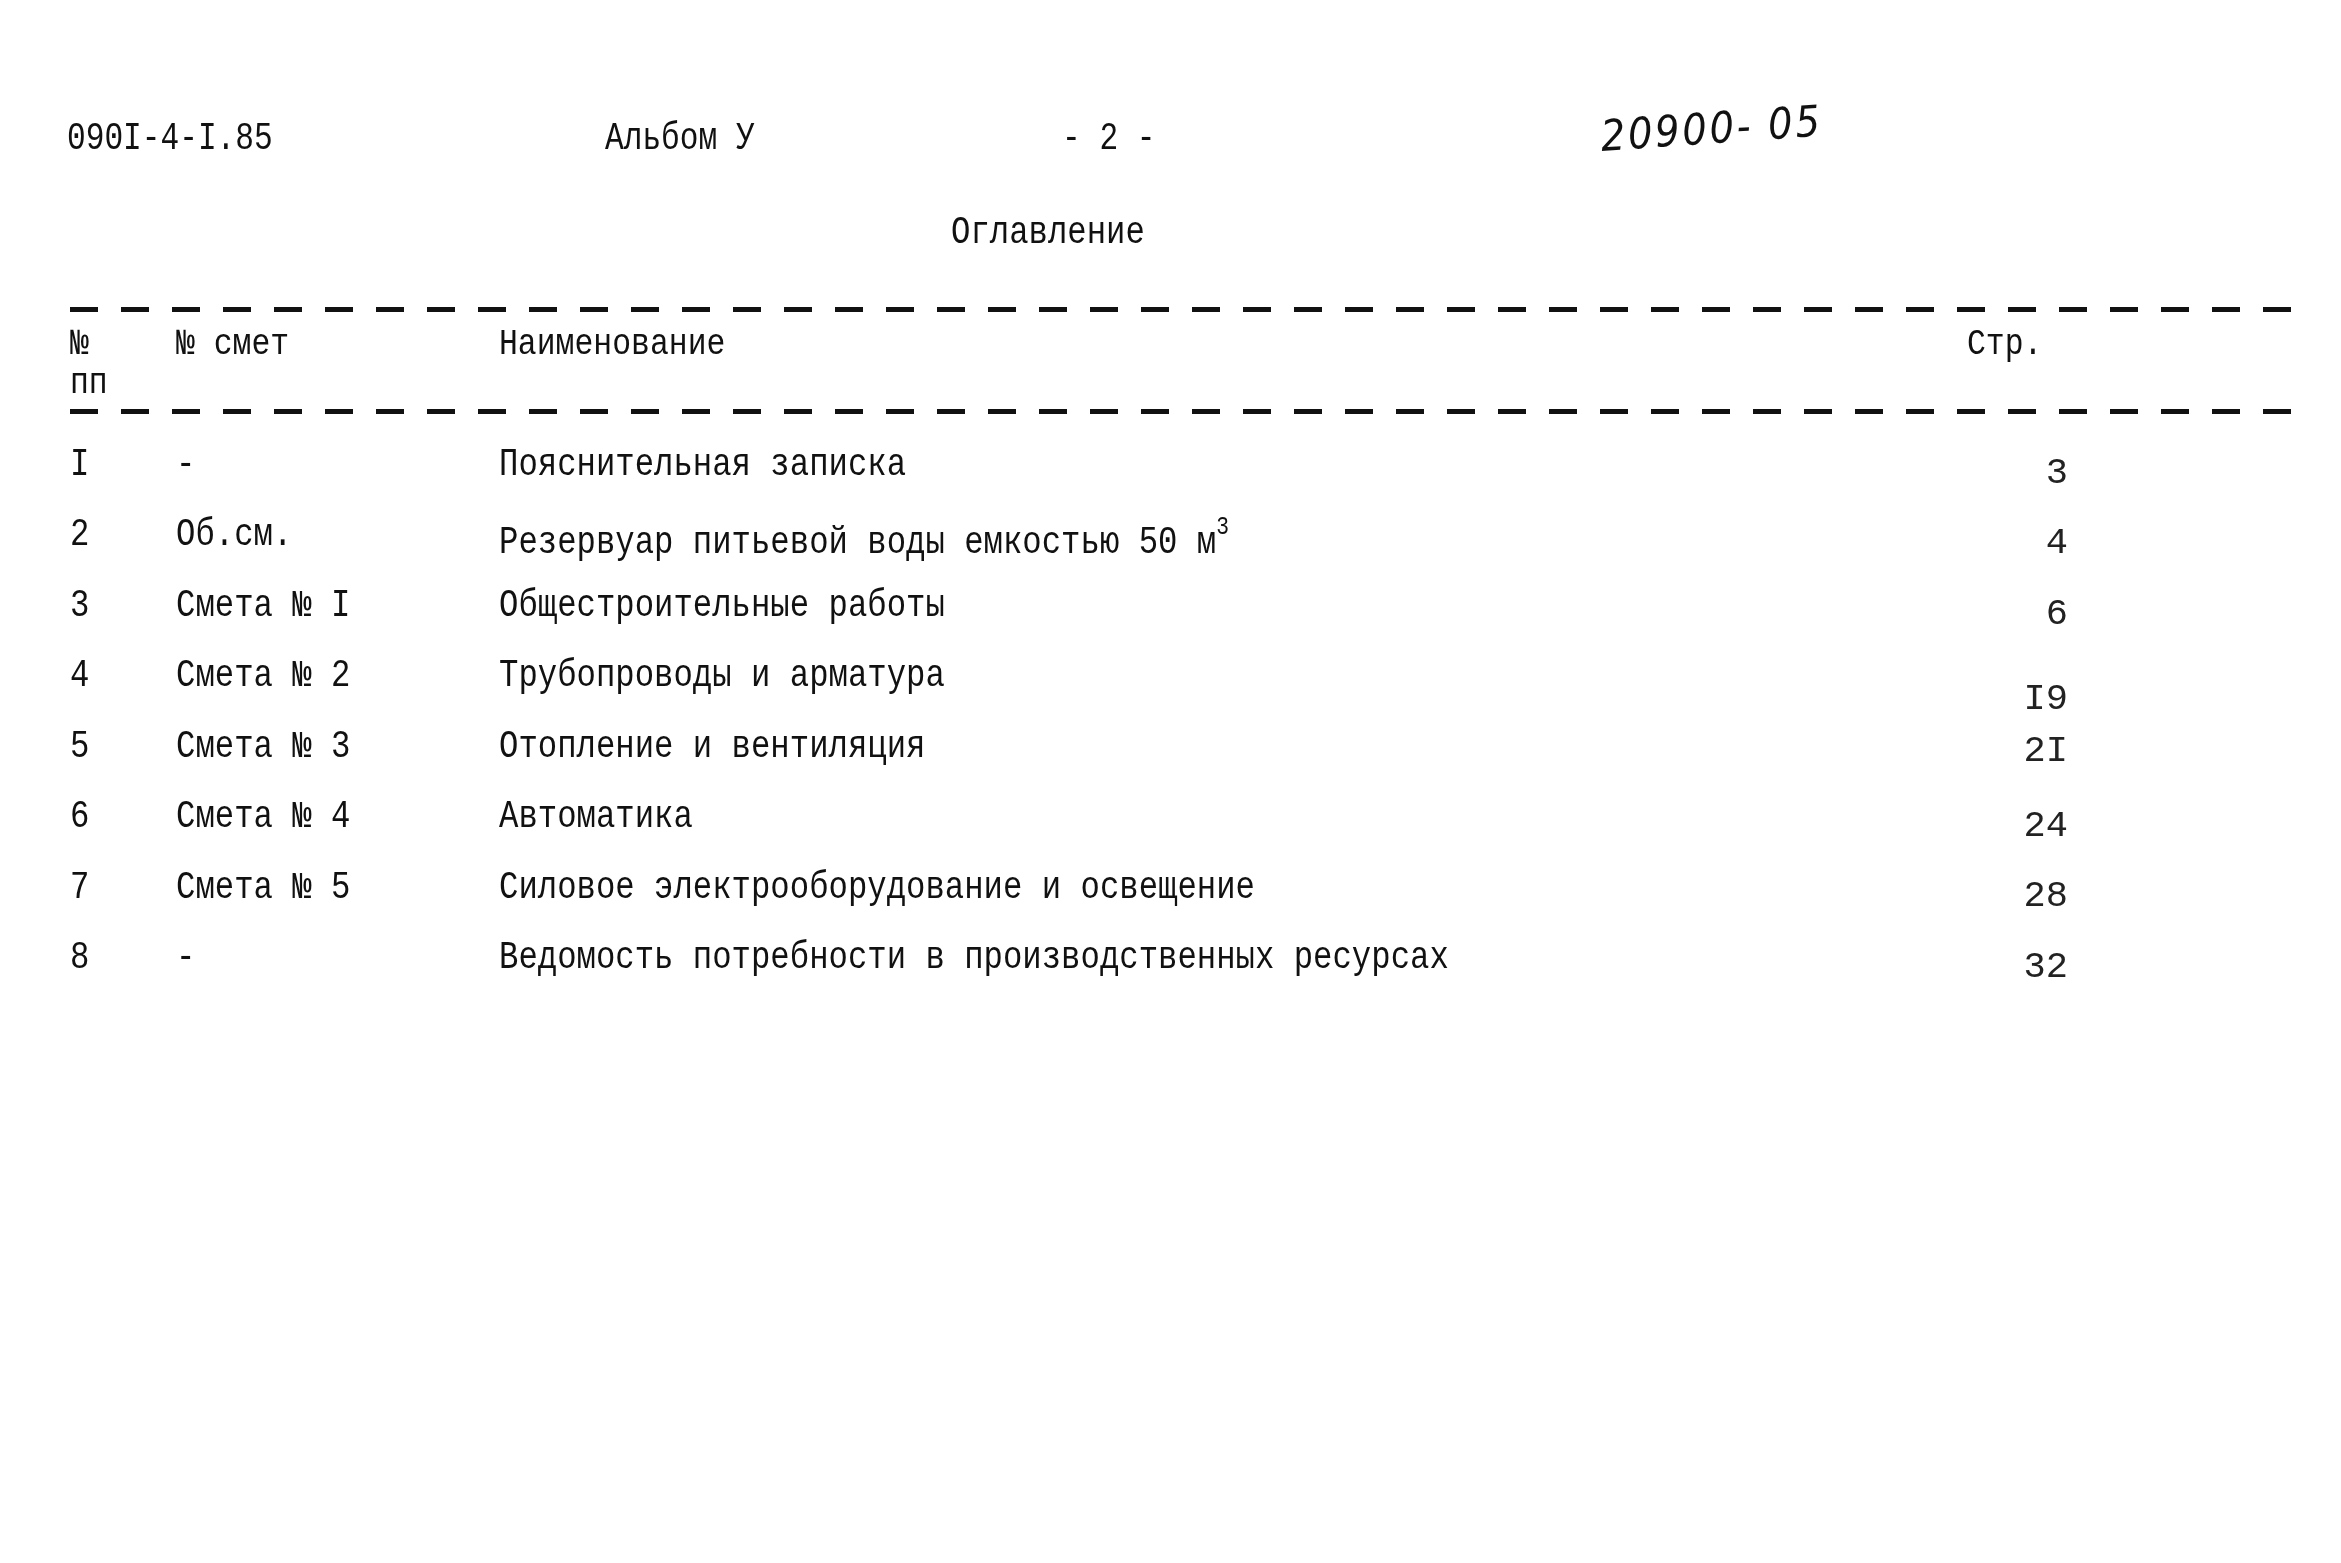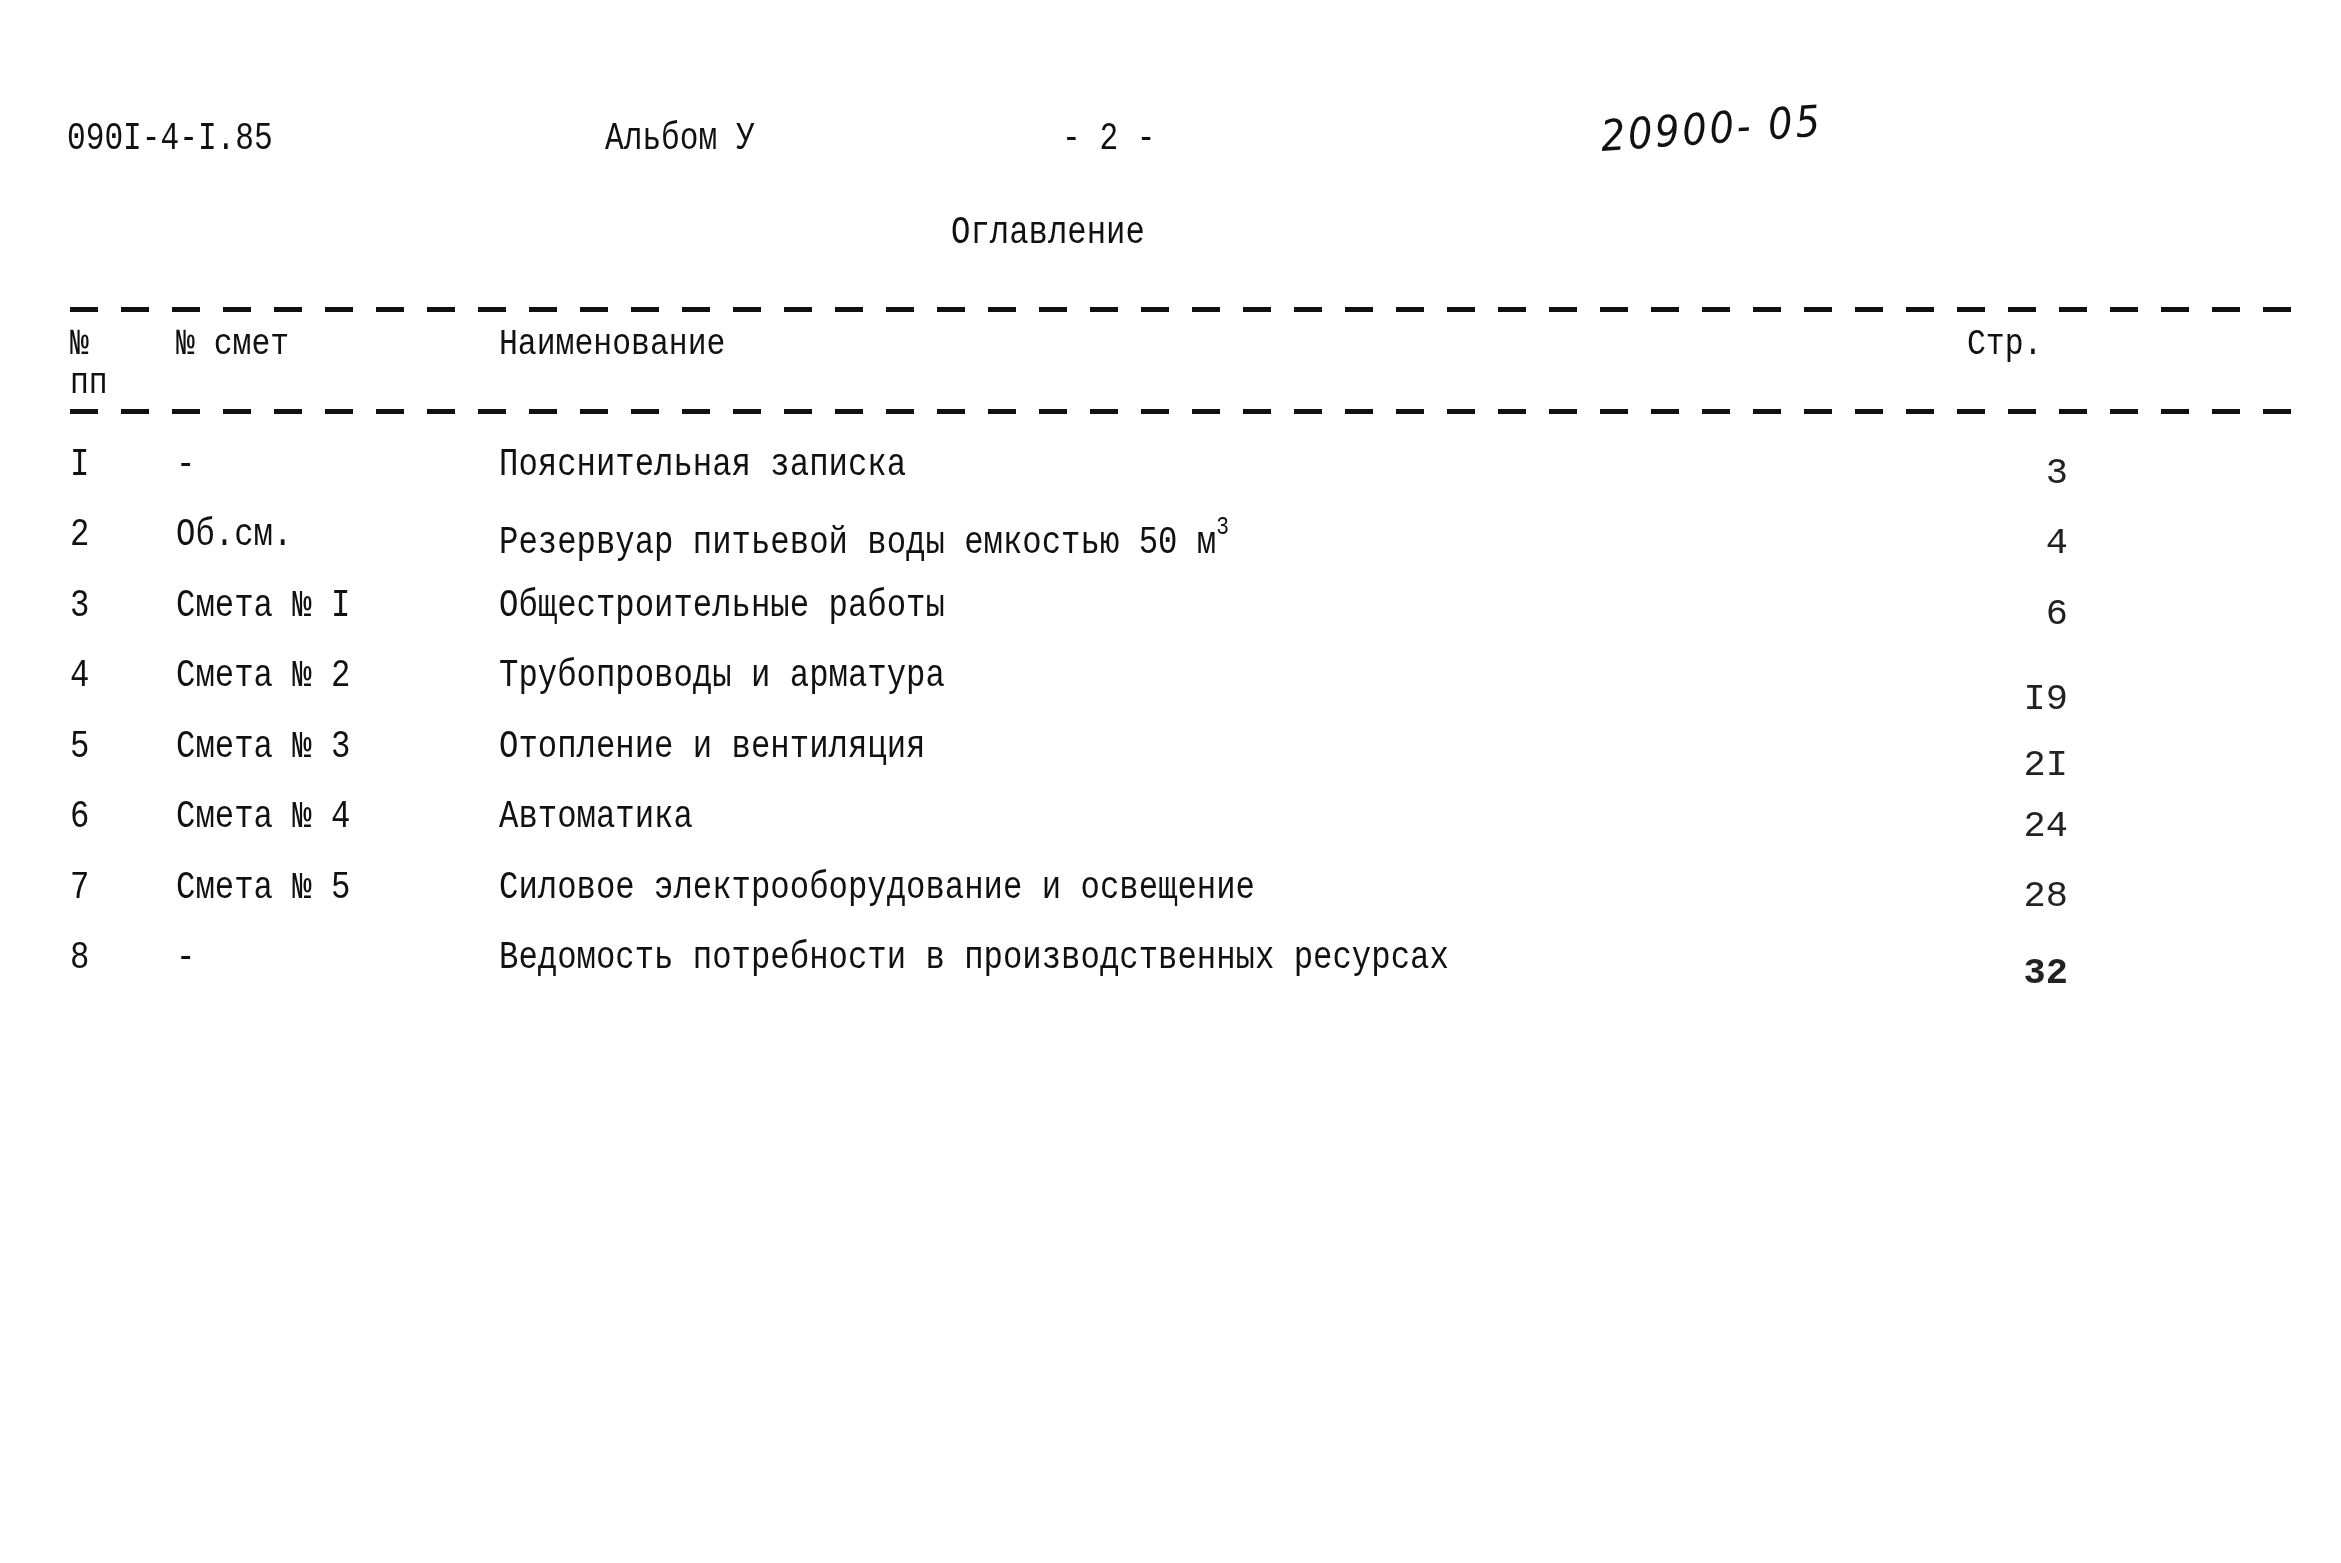--- a/index.html
+++ b/index.html
@@ -73,34 +73,34 @@
   <div class="row" style="top:654px;">
     <span class="cell c-num">4</span>
     <span class="cell c-est">Смета № 2</span>
     <span class="cell c-name">Трубопроводы и арматура</span>
     <span class="cell c-page" style="top:24px;">I9</span>
   </div>
   <div class="row" style="top:725px;">
     <span class="cell c-num">5</span>
     <span class="cell c-est">Смета № 3</span>
     <span class="cell c-name">Отопление и вентиляция</span>
-    <span class="cell c-page" style="top:19px;">2I</span>
+    <span class="cell c-page" style="top:5px;">2I</span>
   </div>
   <div class="row" style="top:795px;">
     <span class="cell c-num">6</span>
     <span class="cell c-est">Смета № 4</span>
     <span class="cell c-name">Автоматика</span>
     <span class="cell c-page" style="top:10px;">24</span>
   </div>
   <div class="row" style="top:866px;">
     <span class="cell c-num">7</span>
     <span class="cell c-est">Смета № 5</span>
     <span class="cell c-name">Силовое электрооборудование и освещение</span>
     <span class="cell c-page" style="top:8.8px;">28</span>
   </div>
   <div class="row" style="top:936px;">
     <span class="cell c-num">8</span>
     <span class="cell c-est">-</span>
     <span class="cell c-name">Ведомость потребности в производственных ресурсах</span>
-    <span class="cell c-page" style="top:16px;font-weight:bold;">32</span>
+    <span class="cell c-page" style="top:10px;">32</span>
   </div>
 </div>
 
 
 </body></html>

